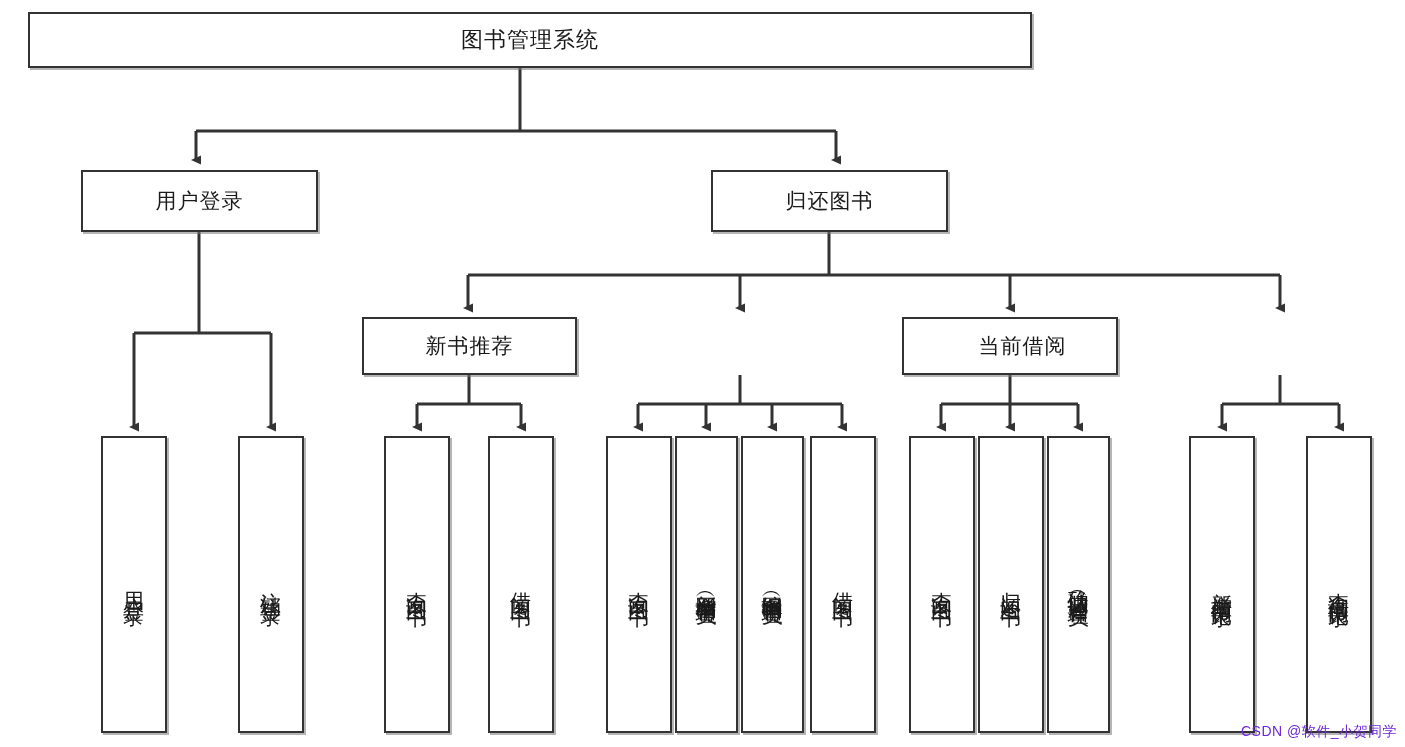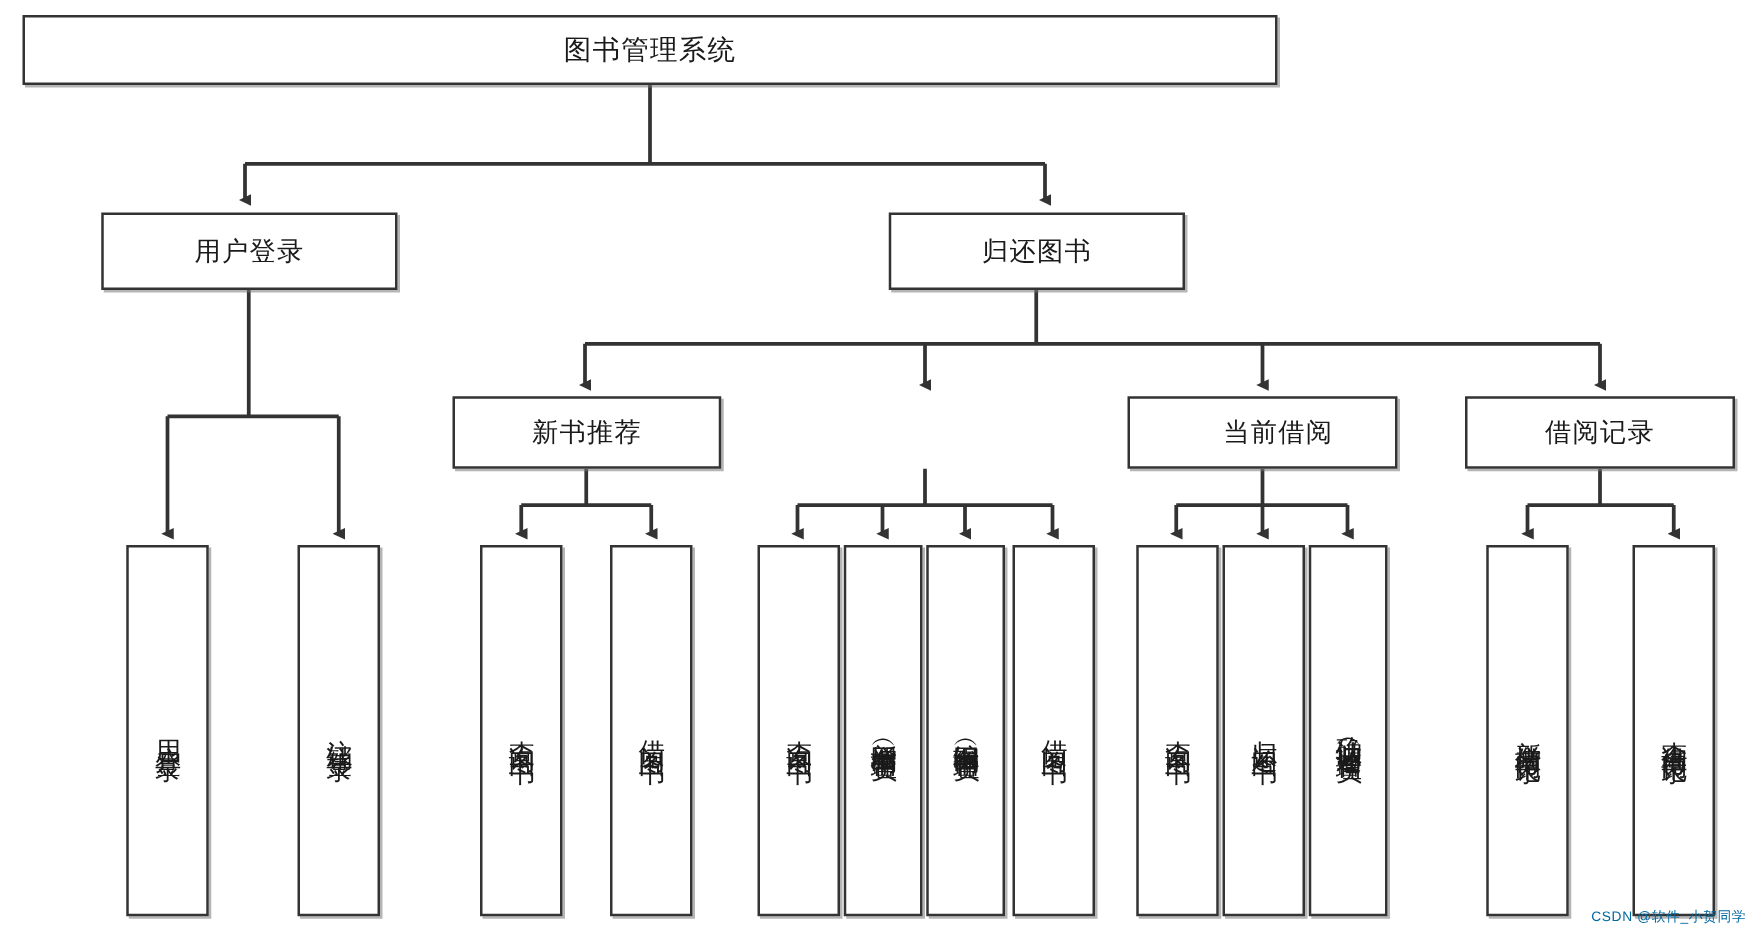--- a/index.html
+++ b/index.html
@@ -52,22 +52,22 @@
     padding-bottom: 4px;
     text-align: center;
   }
   .node-root .node-h {
     font-size: 22px;
   }
   #watermark {
     position: absolute;
     right: 8px;
     bottom: 6px;
-    font-size: 11px;
-    color: #0369a1;
+    font-size: 14px;
+    color: #6d28d9;
     letter-spacing: 0.5px;
     white-space: nowrap;
     user-select: none;
   }
 </style>
 </head>
 <body>
 
 <div id="diagram-root">
 
@@ -114,39 +114,36 @@
       <path d="M1010,404 L1010,427" marker-end="url(#arrow)"></path>
       <path d="M1078,404 L1078,427" marker-end="url(#arrow)"></path>
 
       <path d="M1280,375 L1280,404"></path>
       <path d="M1222,404 L1339,404"></path>
       <path d="M1222,404 L1222,427" marker-end="url(#arrow)"></path>
       <path d="M1339,404 L1339,427" marker-end="url(#arrow)"></path>
     </g>
   </svg>
 
-  <div class="node node-root" style="left:18px; top:12px; width:1004px; height:56px;">
+  <div class="node node-root" style="left:28px; top:12px; width:1004px; height:56px;">
     <span class="node-h">图书管理系统</span>
   </div>
 
   <div class="node" style="left:81px; top:170px; width:237px; height:62px;">
     <span class="node-h">用户登录</span>
   </div>
   <div class="node" style="left:711px; top:170px; width:237px; height:62px;">
     <span class="node-h">归还图书</span>
   </div>
 
   <div class="node" style="left:362px; top:317px; width:215px; height:58px;">
     <span class="node-h">新书推荐</span>
   </div>
   <div class="node" style="left:902px; top:317px; width:216px; height:58px;padding-left:25px;">
     <span class="node-h">当前借阅</span>
-  </div>
-  <div class="node" style="left:1172px; top:317px; width:216px; height:58px;">
-    <span class="node-h">借阅记录</span>
   </div>
 
   <div class="node" style="left:101px; top:436px; width:66px; height:297px;">
     <span class="node-v">用户登录</span>
   </div>
   <div class="node" style="left:238px; top:436px; width:66px; height:297px;">
     <span class="node-v">注销登录</span>
   </div>
 
   <div class="node" style="left:384px; top:436px; width:66px; height:297px;">

